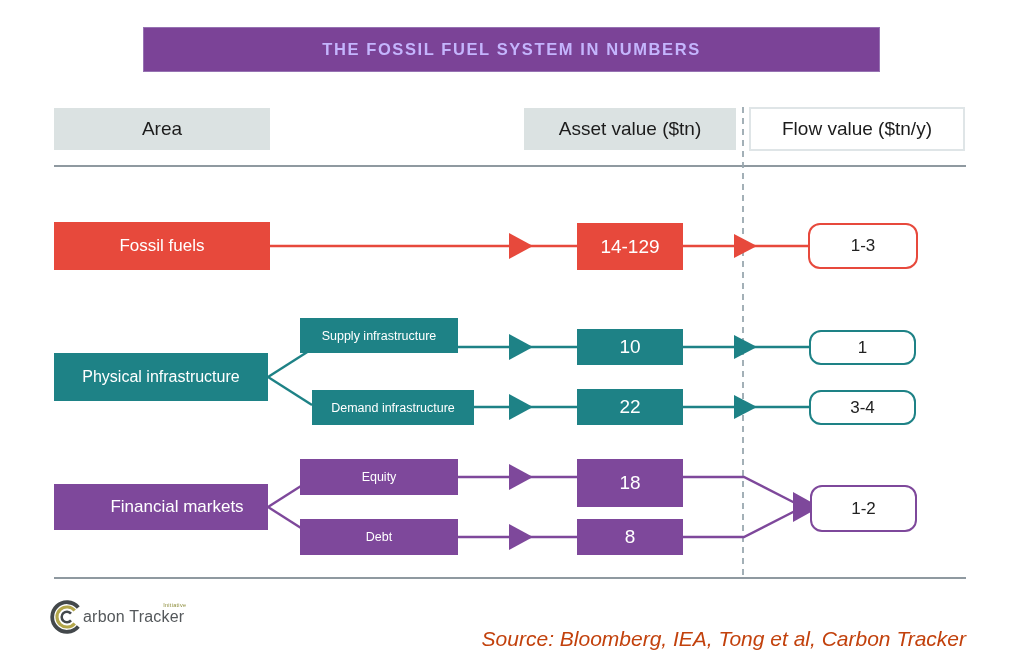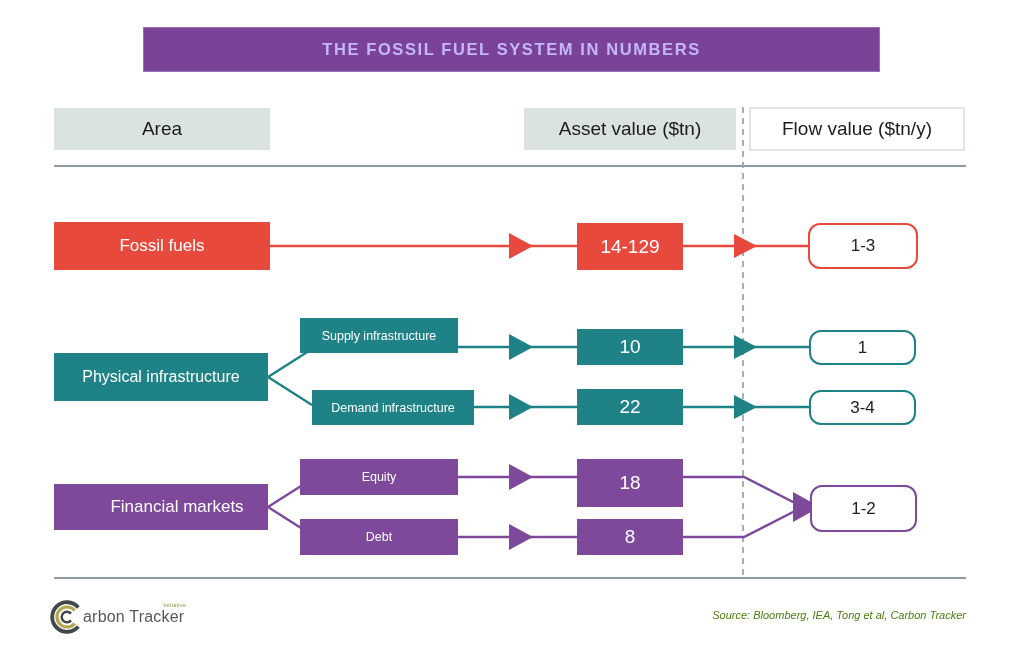--- a/index.html
+++ b/index.html
@@ -44,21 +44,21 @@
   .logo-wrap{left:48px; top:597px; display:flex; align-items:center; height:40px;}
   .logo-text{
     font-size:16px; color:var(--logo-gray); letter-spacing:0.2px; margin-left:-3px;
     position:relative;
   }
   .logo-sub{
     position:absolute; right:-2px; top:-6px; font-size:5.5px; color:#8a8a35;
     letter-spacing:0.3px;
   }
   .source{
-    right:58px; top:609px; font-style:italic; font-size:11px; color:#4d7c0f;
+    right:58px; top:627px; font-style:italic; font-size:21px; color:#c2410c;
   }
 </style>
 </head>
 <body>
 
 <div id="stage">
 
   <svg id="connectors" width="1024" height="653" viewBox="0 0 1024 653">
 
     <line x1="743" y1="107" x2="743" y2="578" stroke="#9aa8b0" stroke-width="1.8" stroke-dasharray="6 5"></line>

